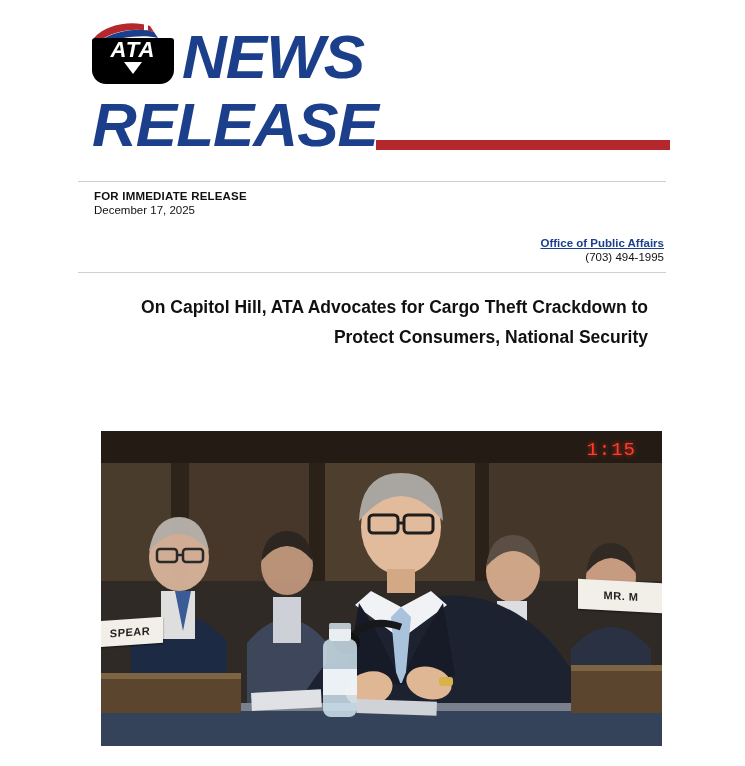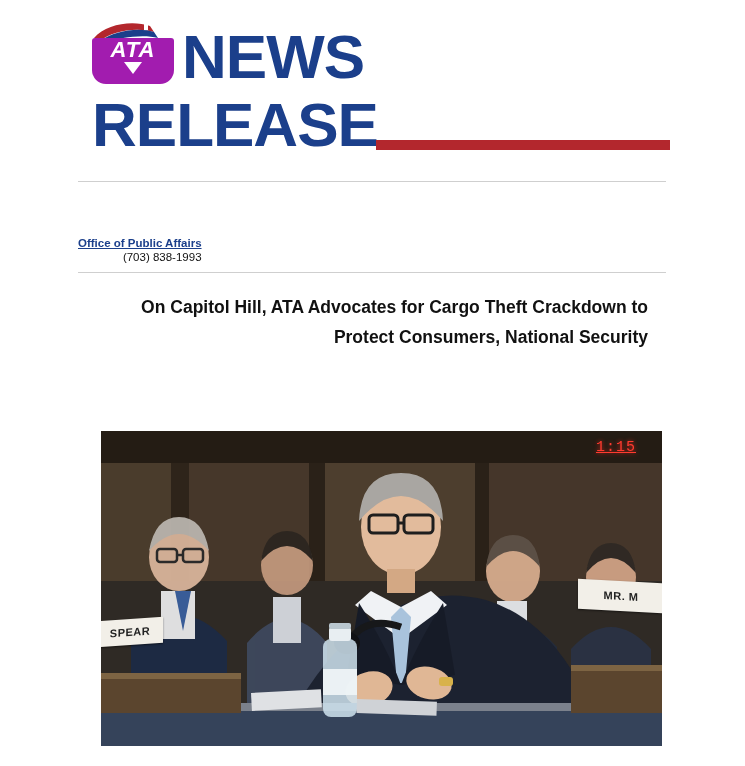--- a/index.html
+++ b/index.html
@@ -43,21 +43,21 @@
     width: 82px;
     height: 20px;
     overflow: hidden;
   }
   .logo-shield {
     position: absolute;
     left: 0;
     top: 16px;
     width: 82px;
     height: 46px;
-    background: #a21caf;
+    background: #000000;
     border-radius: 3px 3px 14px 14px;
     color: #fff;
     text-align: center;
   }
   .logo-shield .ata {
     font-size: 22px;
     font-weight: bold;
     letter-spacing: 1px;
     line-height: 24px;
     font-style: italic;
@@ -71,20 +71,21 @@
     border-top: 12px solid #ffffff;
   }
   .news-word, .release-word {
     position: absolute;
     left: 0;
     font-weight: bold;
     color: #1b3f8b;
     letter-spacing: -1px;
     font-size: 62px;
     line-height: 62px;
+    font-style: italic;
   }
   .news-word { left: 90px; top: 12px; }
   .release-word { left: 0px; top: 80px; }
   .mast-rule {
     position: absolute;
     left: 284px;
     top: 126px;
     width: 294px;
     height: 10px;
     background: #b3272d;
@@ -152,25 +153,24 @@
     height: 315px;
     overflow: hidden;
     background: #24201c;
   }
   .photo svg { display: block; }
   .timer {
     position: absolute;
     right: 26px;
     top: 8px;
     font-family: "Liberation Mono", monospace;
-    font-size: 15px;
+    font-size: 19px;
     color: #ff3b2f;
     letter-spacing: 1px;
     text-shadow: 0 0 4px rgba(255,40,30,0.8);
-    text-decoration: underline;
   }
   .nameplate {
     position: absolute;
     background: #f2efe8;
     color: #222;
     font-weight: bold;
     font-size: 11px;
     letter-spacing: 0.5px;
     display: flex;
     align-items: center;
@@ -212,23 +212,27 @@
         <div class="tri"></div>
       </div>
     </div>
 
     <div class="news-word">NEWS</div>
     <div class="release-word">RELEASE</div>
     <div class="mast-rule"></div>
   </div>
 
   <div class="info-bar">
+    <div class="info-left">
+      <div class="immediate">FOR IMMEDIATE RELEASE</div>
+      <div class="date">December 17, 2025</div>
+    </div>
     <div class="info-right">
       <a class="office-link" href="#">Office of Public Affairs</a>
-      <span class="phone">(703) 838-1993</span>
+      <span class="phone">(703) 494-1995</span>
     </div>
   </div>
 
   <h1 class="headline">On Capitol Hill, ATA Advocates for Cargo Theft Crackdown to Protect Consumers, National Security</h1>
 
   <div class="photo">
     <svg width="561" height="315" viewBox="0 0 561 315">
 
       <rect x="0" y="0" width="561" height="315" fill="#2f2a25"></rect>
       <rect x="0" y="0" width="561" height="150" fill="#3b3228"></rect>

